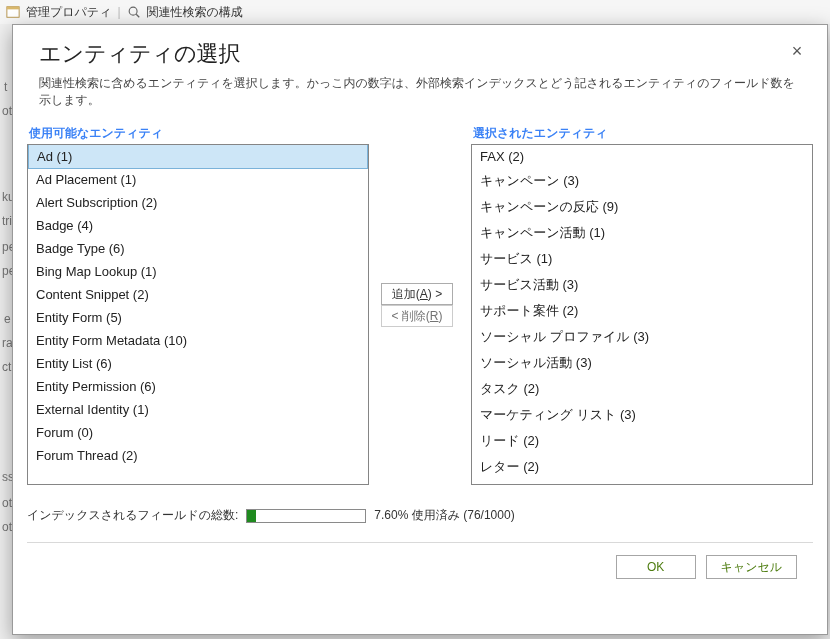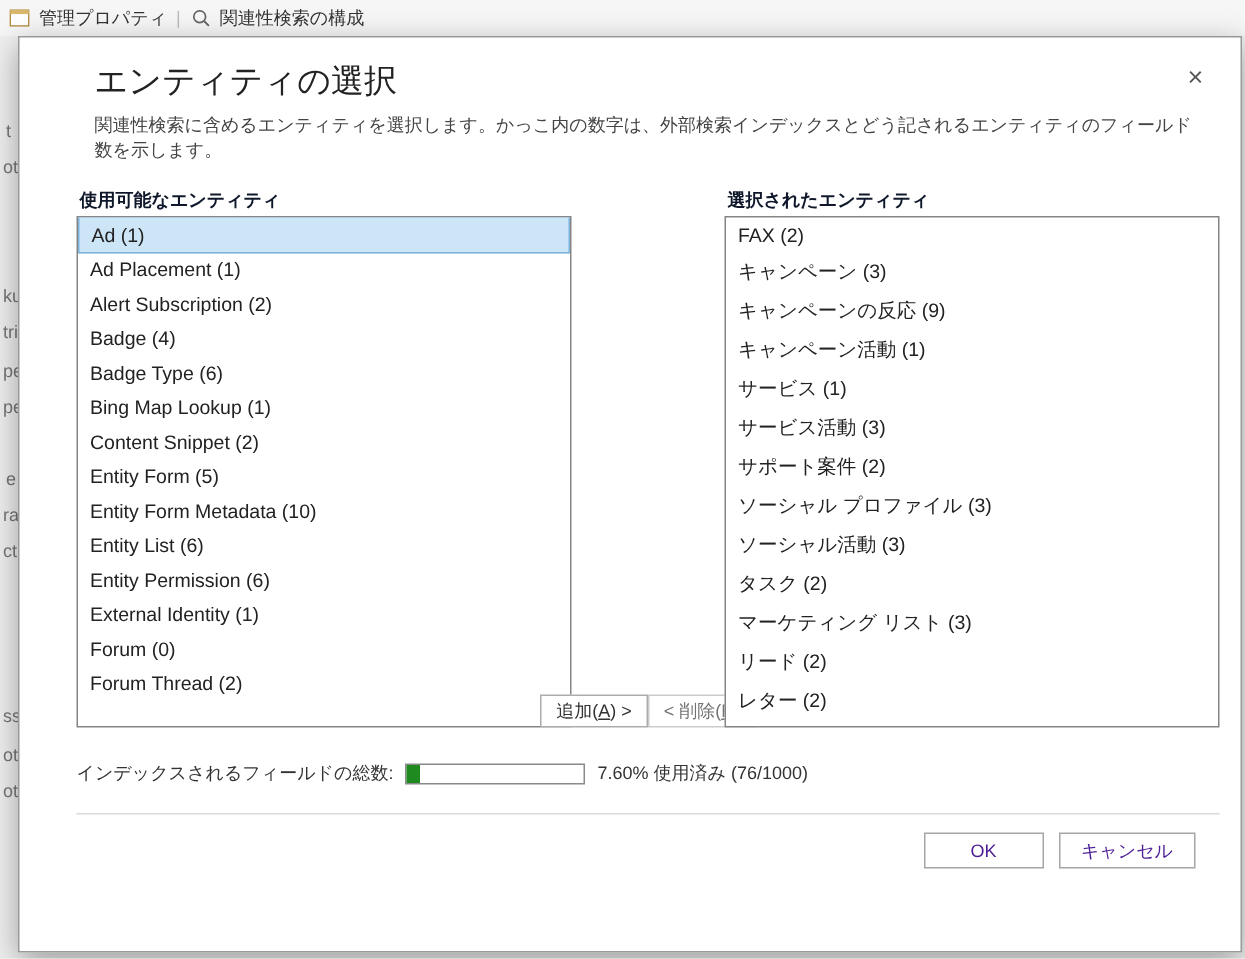--- a/index.html
+++ b/index.html
@@ -24,21 +24,21 @@
   .bg-icon { width: 14px; height: 14px; display: inline-block; }
   .bg-snippets { position:absolute; top: 80px; right: 2px; left: 2px; bottom: 10px; pointer-events:none; color:#777; }
   .bg-snippets span { position:absolute; font-size:12px; }
 
   .dialog {
     position: absolute;
     top: 24px; left: 12px; right: 2px; bottom: 4px;
     background: #fff;
     border: 1px solid #999;
     box-shadow: 0 6px 20px rgba(0,0,0,.35);
-    display: flex; flex-direction: column; padding-left: 24px;
+    display: flex; flex-direction: column;
   }
   .dlg-head {
     padding: 14px 24px 10px 26px;
     position: relative;
   }
   .dlg-title {
     font-size: 22px; font-weight: 300; color: #222;
   }
   .dlg-subtitle {
     margin-top: 6px; font-size: 12px; color: #444;
@@ -54,21 +54,21 @@
     padding: 6px 14px 0 14px;
     display: flex; flex-direction: column;
     min-height: 0;
   }
   .lists-row {
     display: flex; align-items: stretch; gap: 12px;
     height: 360px;
   }
   .list-col { flex: 1 1 0; display: flex; flex-direction: column; min-width: 0; }
   .list-caption {
-    font-weight: 600; font-size: 12px; color: #0f172a;
+    font-weight: 600; font-size: 12px; color: #3b82f6;
     padding: 0 0 2px 2px;
   }
   .listbox {
     flex: 1 1 auto;
     border: 1px solid #858585;
     background: #fff;
     overflow-y: scroll;
     overflow-x: hidden;
   }
   .listbox::-webkit-scrollbar { width: 17px; }
@@ -79,21 +79,21 @@
     white-space: nowrap; overflow: hidden; text-overflow: ellipsis;
     cursor: default;
   }
   .list-item.selected {
     background: #cde6f7;
     border: 1px solid #7bb3da;
     margin: -1px 0;
   }
   .mid-col {
     width: 78px;
-    display: flex; flex-direction: row; align-items: flex-end; justify-content: center;
+    display: flex; flex-direction: column; align-items: flex-start; justify-content: center;
   }
   .move-btn {
     min-width: 72px; height: 22px;
     border: 1px solid #acacac; background: #fff;
     font-size: 12px; color: #333;
     cursor: pointer;
     padding: 0 6px;
     display: inline-flex; align-items: center; justify-content: center;
   }
   .move-btn:disabled { color: #737373; border-color: #ccc; cursor: default; }
@@ -116,21 +116,21 @@
   }
   .dlg-foot {
     border-top: 1px solid #d9d9d9;
     padding: 12px 16px;
     display: flex; justify-content: flex-end; gap: 10px;
     margin-top: 18px;
   }
   .dlg-btn {
     min-width: 80px; height: 24px;
     border: 1px solid #a6a6a6; background: #fff;
-    font-size: 12px; color: #4c1d95; cursor: pointer;
+    font-size: 12px; color: #4d7c0f; cursor: pointer;
     padding: 0 14px;
   }
 </style>
 </head>
 <body>
 
 <div class="bg-toolbar">
   <span class="bg-icon">
     <svg viewBox="0 0 16 16" width="14" height="14">
         <rect x="1" y="2" width="14" height="12" fill="#fff" stroke="#b08b3e"></rect>

